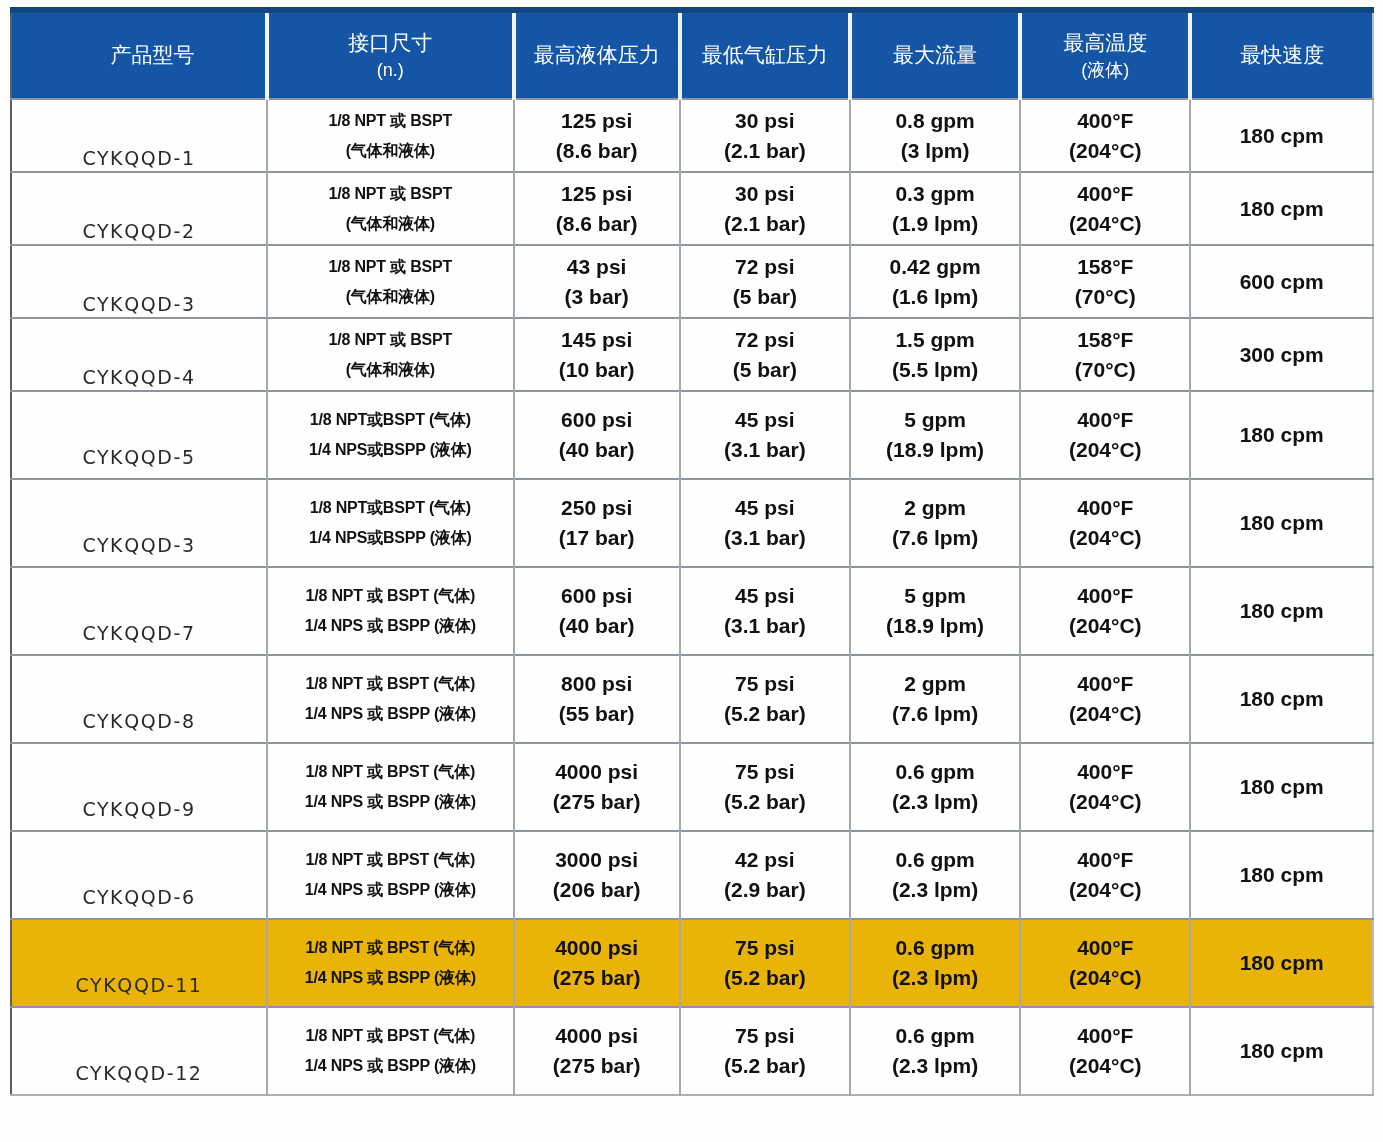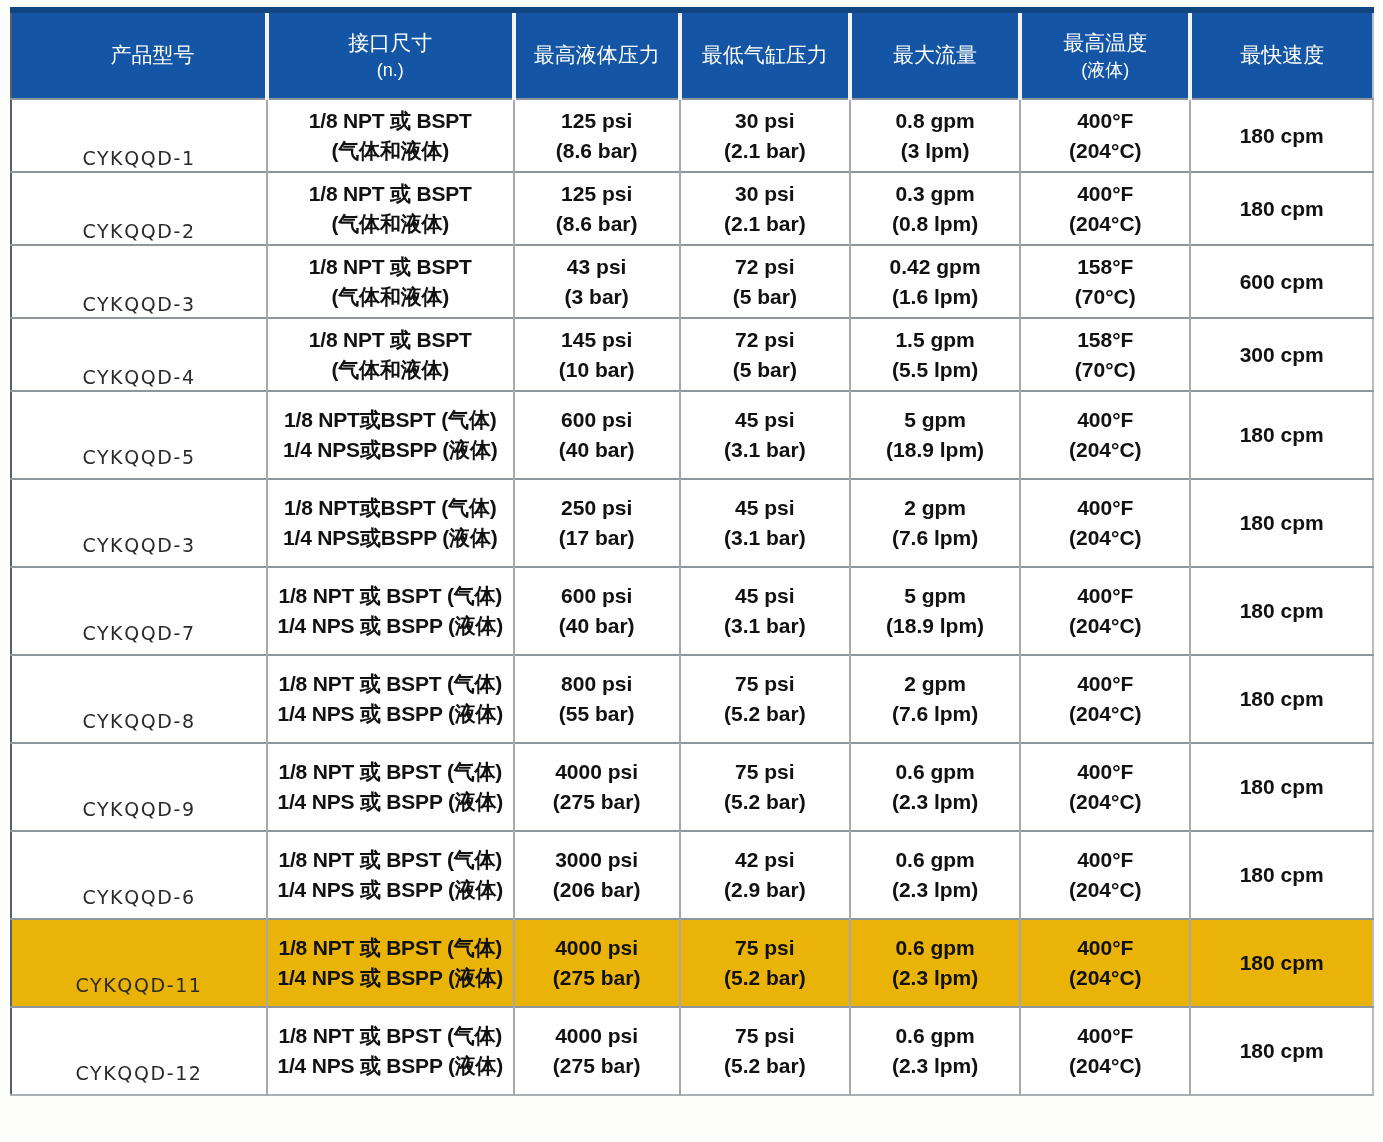--- a/index.html
+++ b/index.html
@@ -71,21 +71,21 @@
     color: #2a2a2a;
     white-space: nowrap;
     margin-top: 44px;
   }
   .val {
     font-weight: 700;
     font-size: 21px;
     line-height: 30px;
     white-space: nowrap;
   }
-  .port .val { font-size: 21px; letter-spacing: -0.2px; }
+  .port .val { font-size: 16px; letter-spacing: -0.2px; }
   .speed .val { font-size: 21px; }
 </style>
 </head>
 <body>
 
 <div class="spec-table-wrap">
   <table class="spec-table">
     <colgroup>
       <col class="c-model">
         <col class="c-port">
@@ -146,21 +146,21 @@
           <td class="lp">
             <div class="val">125 psi</div>
             <div class="val">(8.6 bar)</div>
           </td>
           <td class="cp">
             <div class="val">30 psi</div>
             <div class="val">(2.1 bar)</div>
           </td>
           <td class="flow">
             <div class="val">0.3 gpm</div>
-            <div class="val">(0.8 lpm)</div>
+            <div class="val">(1.9 lpm)</div>
           </td>
           <td class="temp">
             <div class="val">400°F</div>
             <div class="val">(204°C)</div>
           </td>
           <td class="speed">
             <div class="val">180 cpm</div>
           </td>
         </tr>
         <tr>

